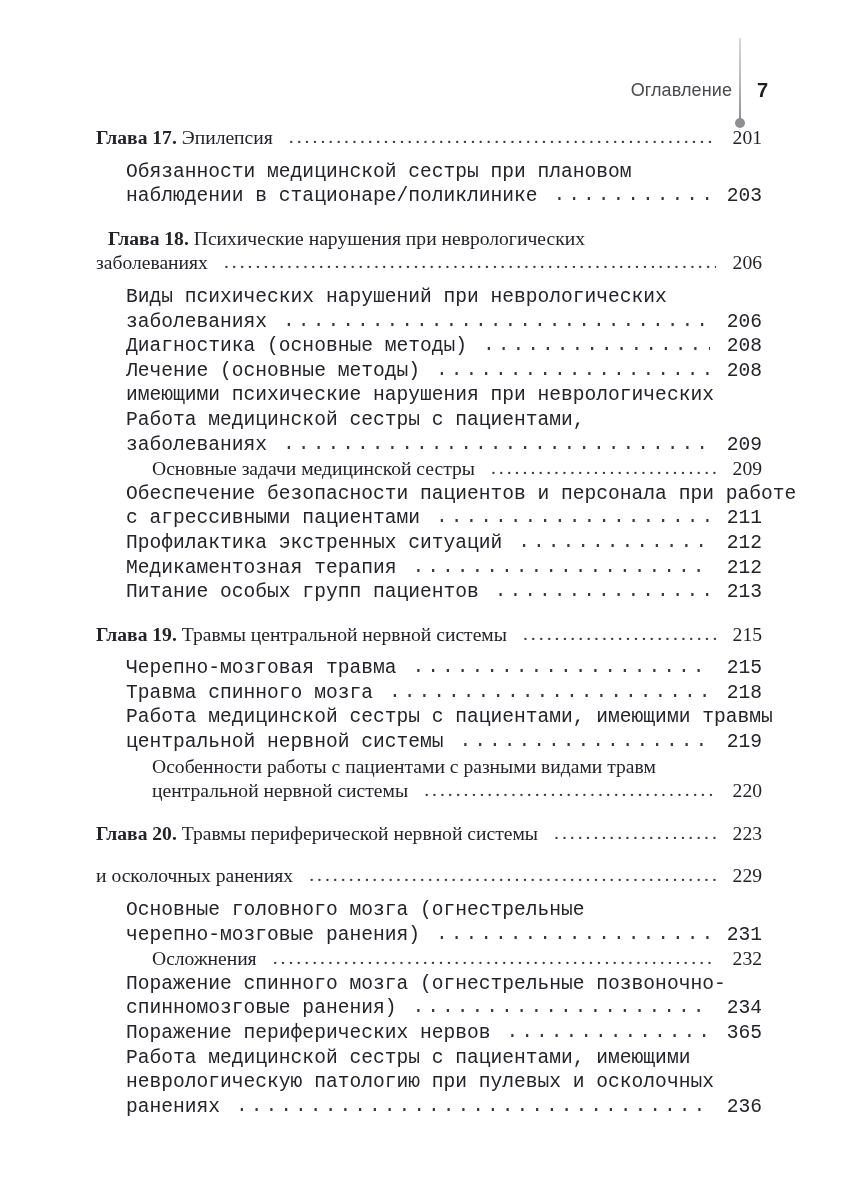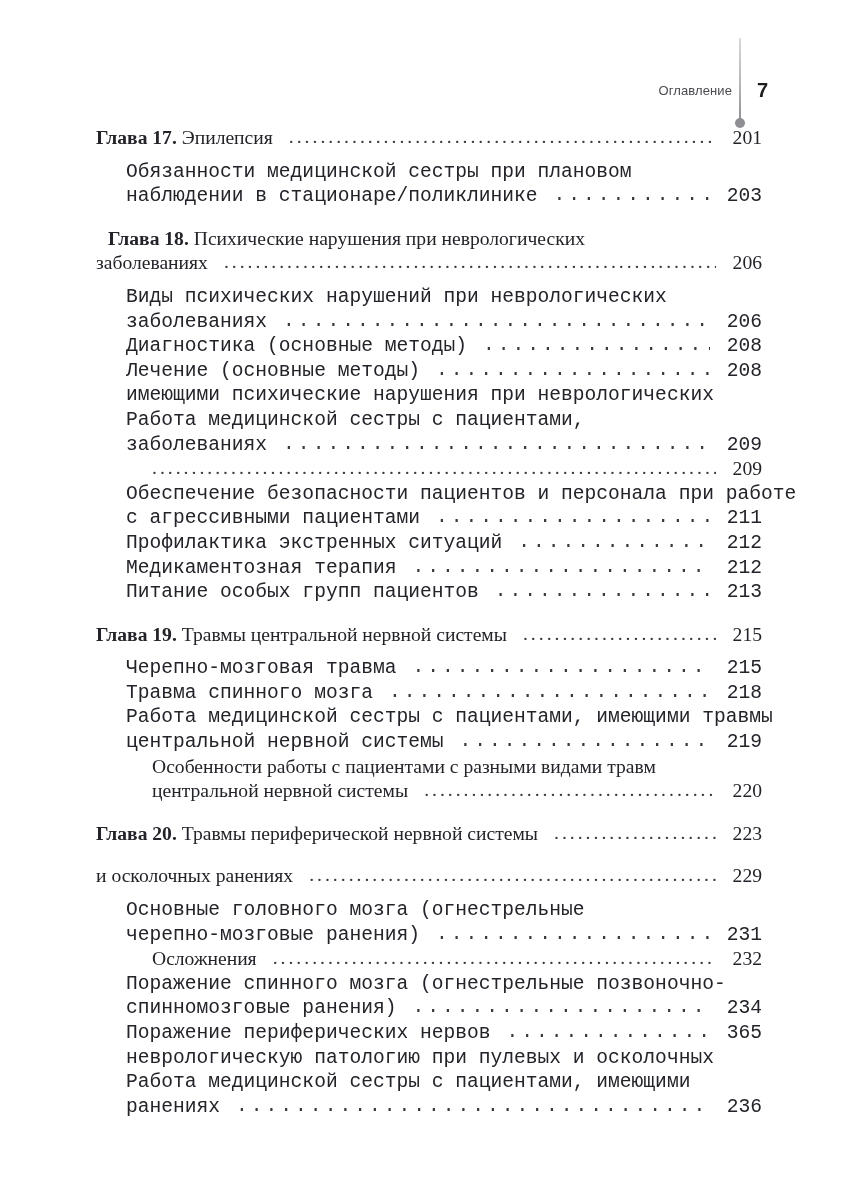--- a/index.html
+++ b/index.html
@@ -25,21 +25,21 @@
     left: 0;
     width: 858px;
     height: 128px;
   }
   .rh-label {
     position: absolute;
     right: 126px;
     top: 90px;
     transform: translateY(-50%);
     font-family: "Liberation Sans", "DejaVu Sans", sans-serif;
-    font-size: 13px;
+    font-size: 18px;
     color: #4a4a4f;
     letter-spacing: 0.1px;
     white-space: nowrap;
   }
   .rh-rule {
     position: absolute;
     left: 739px;
     top: 38px;
     width: 2px;
     height: 83px;
@@ -188,20 +188,21 @@
       <div class="line cont"><span class="txt">имеющими психические нарушения при неврологических</span></div>
       <div class="line cont"><span class="txt">Работа медицинской сестры с пациентами,</span></div>
       <div class="line last">
         <span class="txt">заболеваниях</span>
         <span class="leader"></span>
         <span class="page">209</span>
       </div>
     </div>
     <div class="entry level-3 gap-none">
       <div class="line last">
+        <span class="txt">Основные задачи медицинской сестры</span>
         <span class="leader"></span>
         <span class="page">209</span>
       </div>
     </div>
     <div class="entry level-2 gap-none">
       <div class="line cont"><span class="txt">Обеспечение безопасности пациентов и персонала при работе</span></div>
       <div class="line last">
         <span class="txt">с агрессивными пациентами</span>
         <span class="leader"></span>
         <span class="page">211</span>
@@ -303,21 +304,21 @@
       </div>
     </div>
     <div class="entry level-2 gap-none">
       <div class="line last">
         <span class="txt">Поражение периферических нервов</span>
         <span class="leader"></span>
         <span class="page">365</span>
       </div>
     </div>
     <div class="entry level-2 gap-none">
+      <div class="line cont"><span class="txt">Работа медицинской сестры с пациентами, имеющими</span></div>
       <div class="line cont"><span class="txt">неврологическую патологию при пулевых и осколочных</span></div>
-      <div class="line cont"><span class="txt">Работа медицинской сестры с пациентами, имеющими</span></div>
       <div class="line last">
         <span class="txt">ранениях</span>
         <span class="leader"></span>
         <span class="page">236</span>
       </div>
     </div>
   </div>
 
 </body></html>

